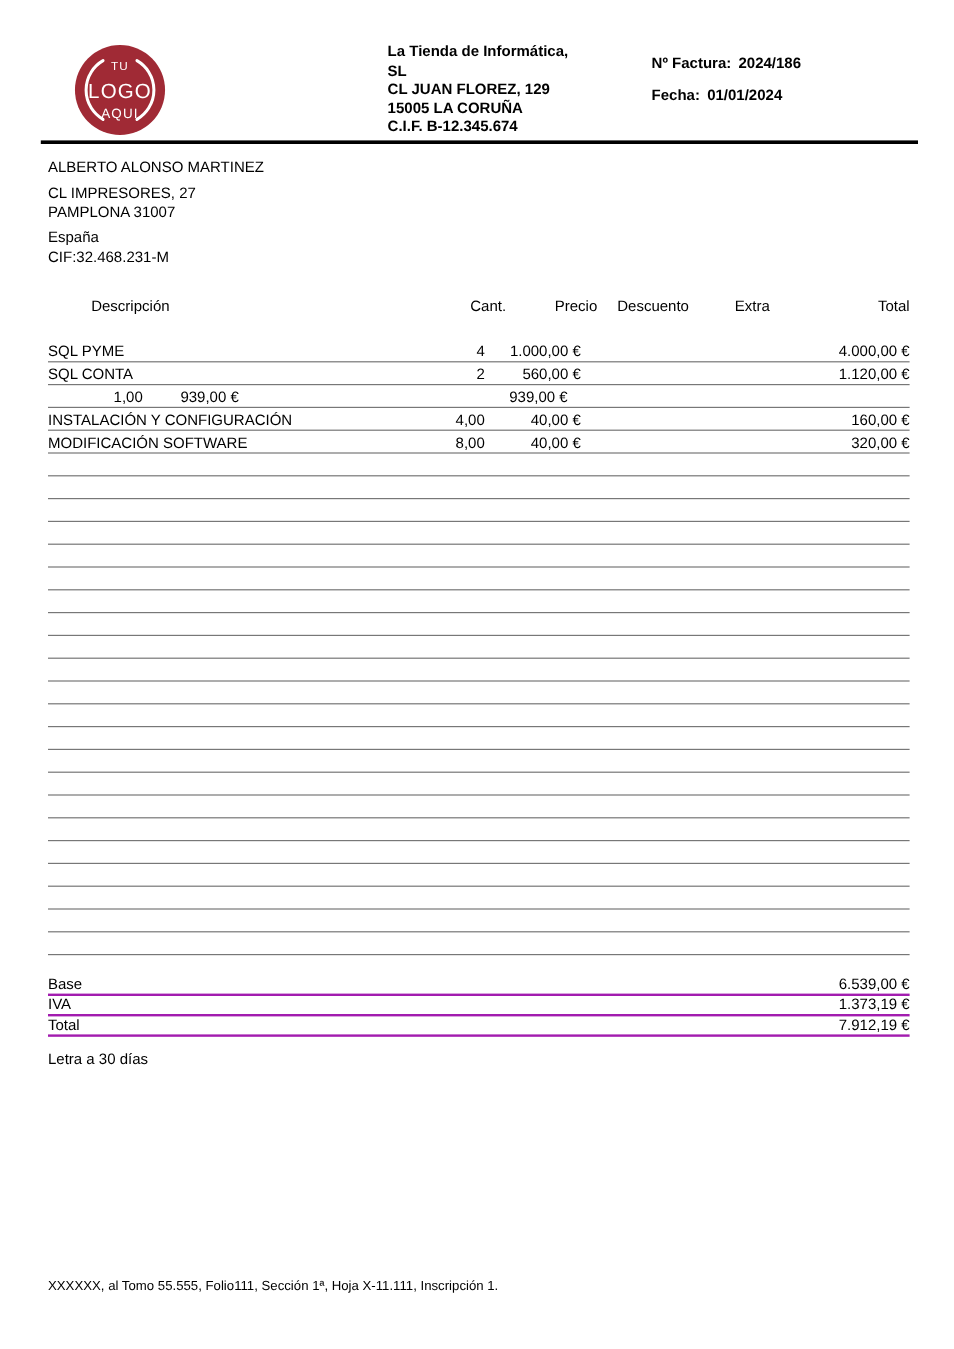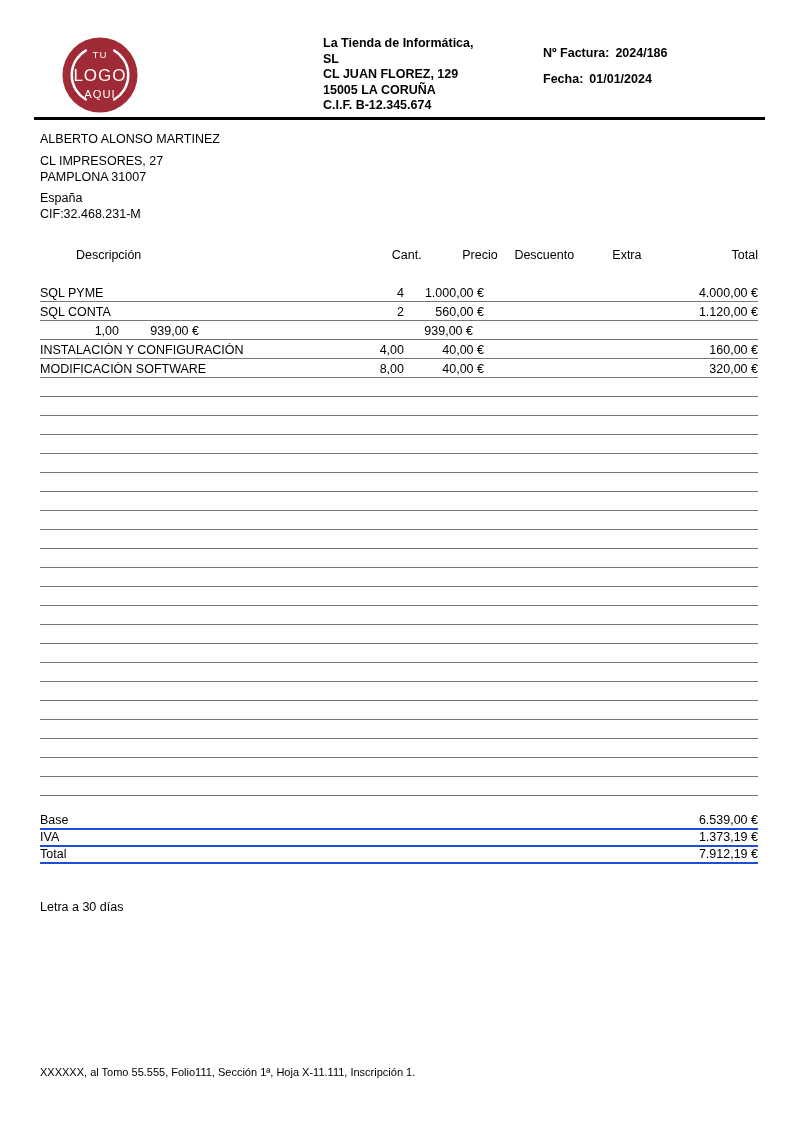--- a/index.html
+++ b/index.html
@@ -45,25 +45,25 @@
   .c-desc {width:285px;text-align:left;overflow:hidden;white-space:nowrap;}
   .c-cant {width:79px; text-align:right;}
   .c-precio{width:80px; text-align:right;}
   .c-descu{width:98px; text-align:center;}
   .c-extra{width:76px; text-align:center;}
   .c-total{width:100px;text-align:right;}
   
   .totals{position:absolute;left:40px;top:813px;width:718px;font-size:12.5px;}
   .total-row{
     display:flex;justify-content:space-between;align-items:flex-end;
-    height:17px;border-bottom:2px solid #1d4ed8;box-sizing:border-box;
+    height:17px;border-bottom:2px solid #a21caf;box-sizing:border-box;
     padding-bottom:1px;
     text-align:center;
   }
-  .note{position:absolute;left:40px;top:900px;font-size:12.5px;}
+  .note{position:absolute;left:40px;top:876px;font-size:12.5px;}
   .footer{position:absolute;left:40px;top:1066px;font-size:11px;}
 </style>
 </head>
 <body>
 
 <div class="page">
 
   <svg class="logo" viewBox="0 0 80 80">
     <circle cx="40" cy="40" r="38.5" fill="#a02a35"></circle>
     <path d="M 25.5,65.1 A 29 29 0 0 1 25.5,14.9" fill="none" stroke="#ffffff" stroke-width="2.6" stroke-linecap="round"></path>

